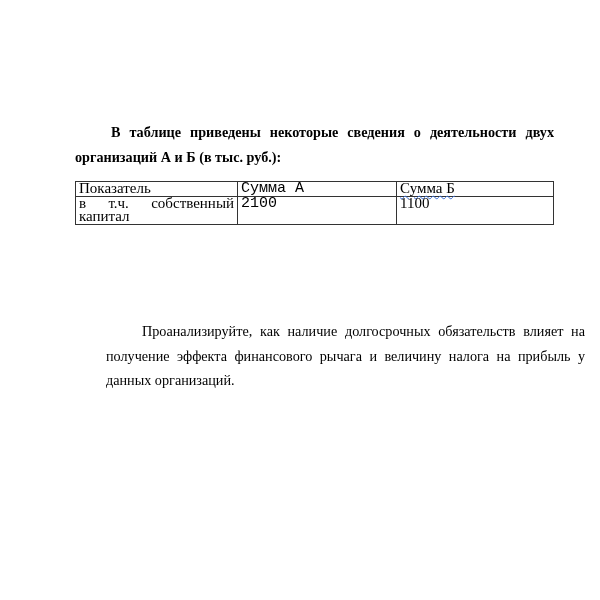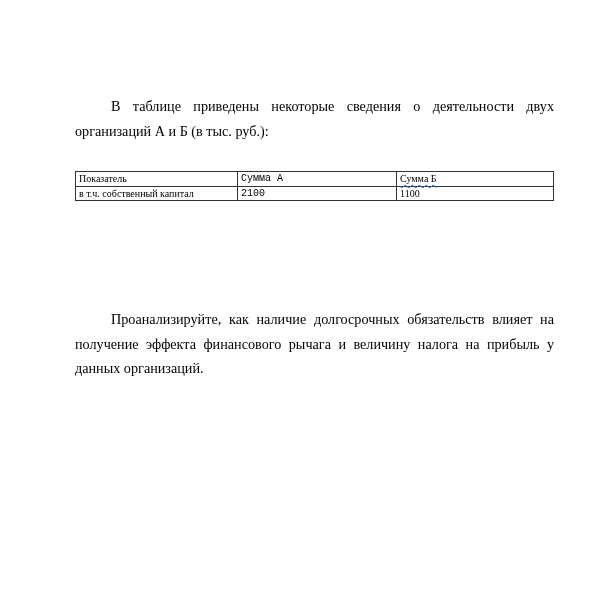--- a/index.html
+++ b/index.html
@@ -1,24 +1,24 @@
 <!DOCTYPE html>
 <html><head>
 <meta charset="utf-8">
 <style>
   html, body { margin:0; padding:0; background:#ffffff; }
   body { width:600px; height:600px; position:relative; overflow:hidden;
          font-family:"Liberation Serif", "DejaVu Serif", serif; color:#000; }
   .para { position:absolute; left:75px; width:479px; font-size:14.2px; line-height:24.5px;
           text-align:justify; text-align-last:left; }
-  .p1 { top:94px; font-weight:normal; }
-  .p2 { top:307px; }
+  .p1 { top:120px; font-weight:bold; }
+  .p2 { top:319px;margin-left:31px; }
   .indent { display:inline-block; width:36px; }
-  table { position:absolute; left:75px; top:171px; width:479px; border-collapse:collapse;
-          font-size:10px; line-height:13.5px; table-layout:fixed; }
+  table { position:absolute; left:75px; top:181px; width:479px; border-collapse:collapse;
+          font-size:15px; line-height:13.5px; table-layout:fixed; }
   td { border:1px solid #333; padding:0 3px; vertical-align:top; }
   td.c1 { width:155px; text-align:justify; text-align-last:left; }
   td.c2 { width:152px;font-family:Liberation Mono, monospace; }
   .spell { text-decoration: underline wavy #3b6fd6; text-decoration-thickness:1px; text-underline-offset:2px; }
 </style>
 </head>
 <body>
 
 <div class="para p1"><span class="indent"></span><span>В таблице приведены некоторые сведения о деятельности двух организаций А и Б (в тыс. руб.):</span></div>
 

